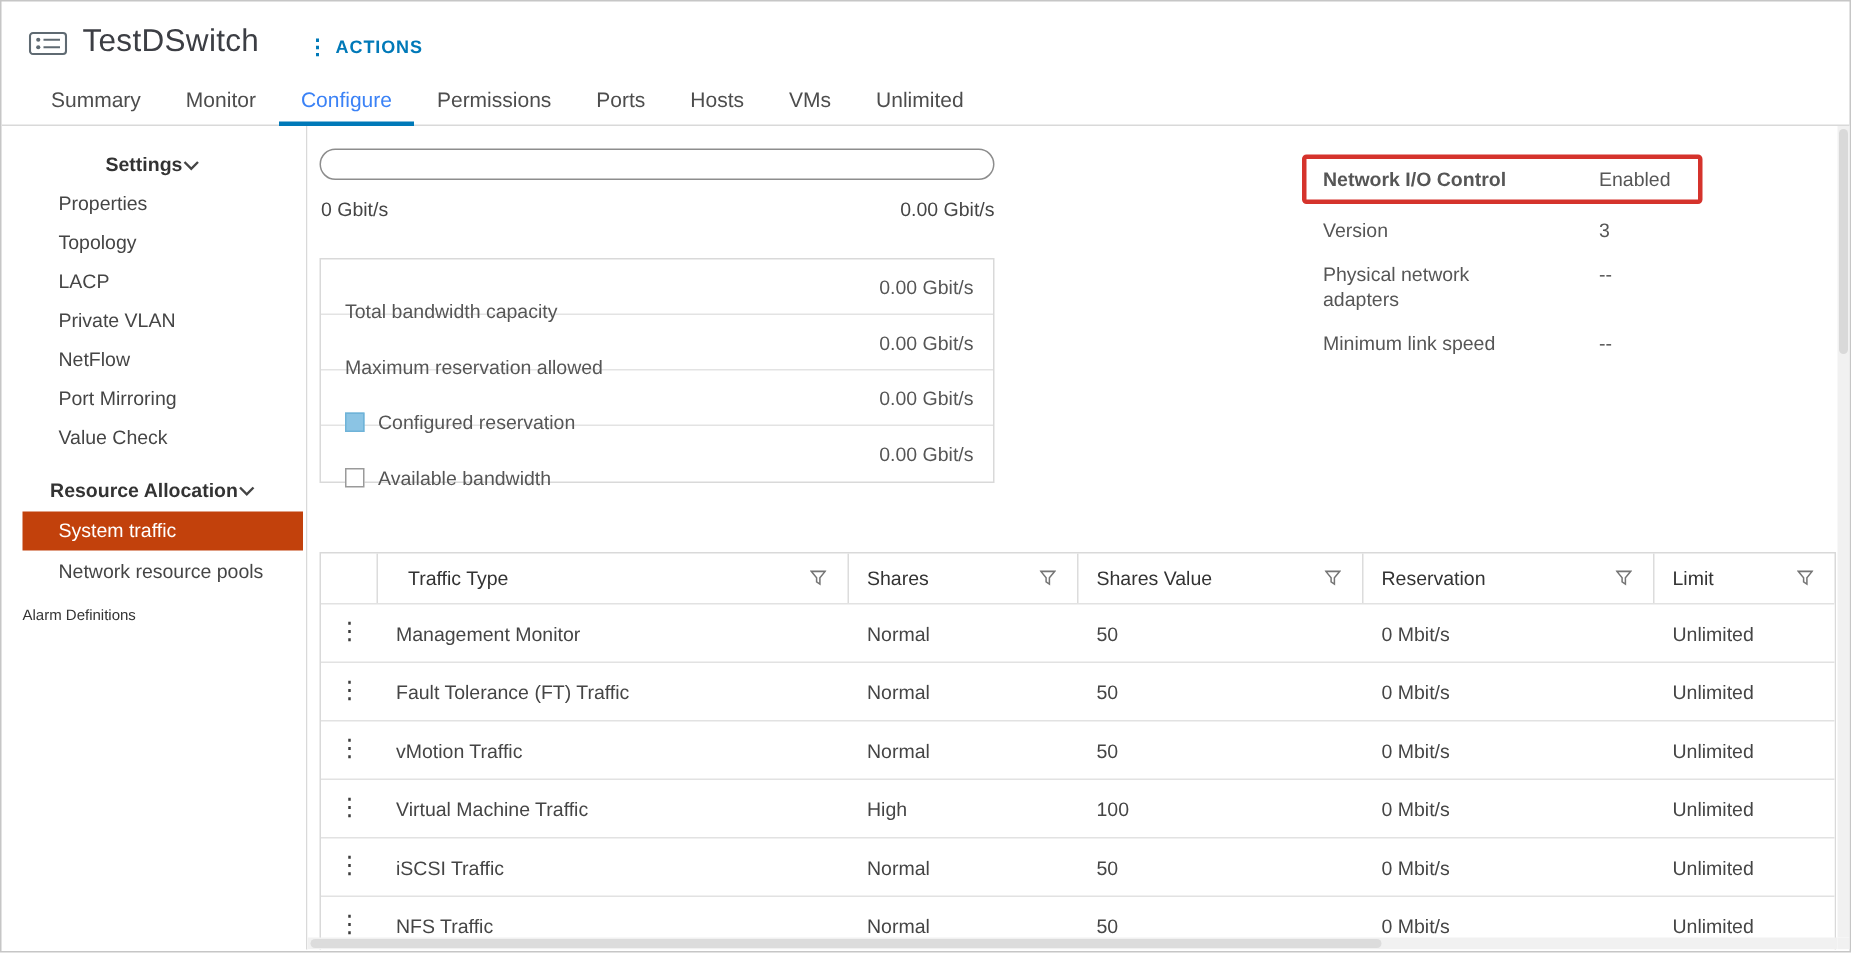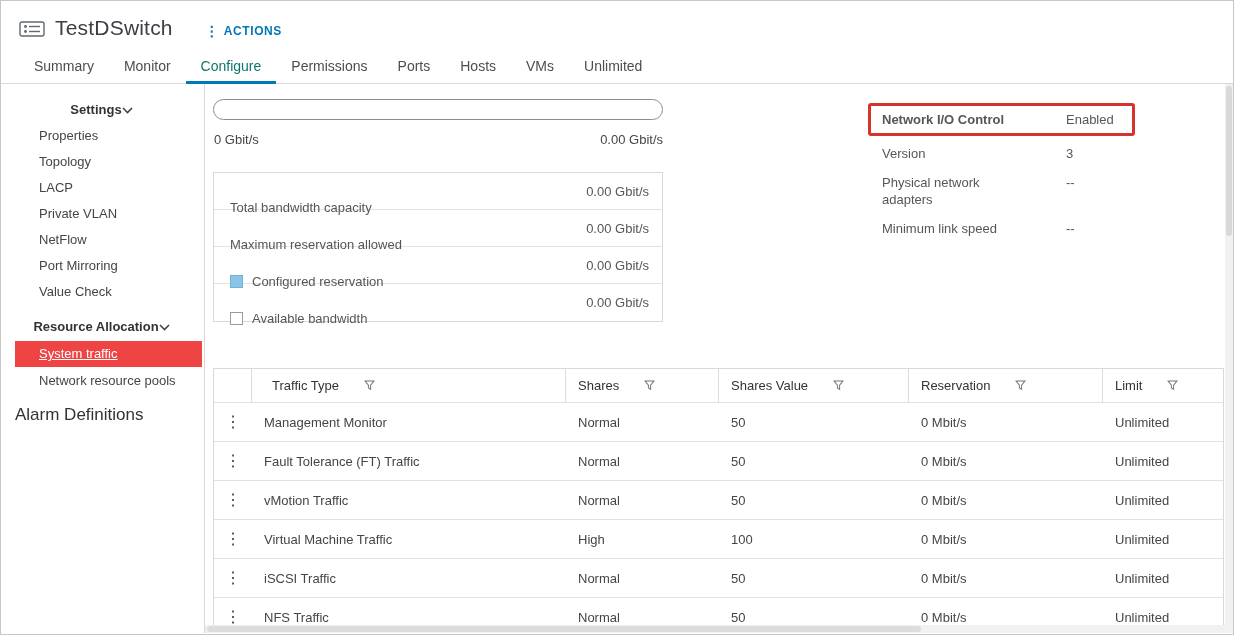--- a/index.html
+++ b/index.html
@@ -12,33 +12,33 @@
   .obj-icon { display:inline-flex; margin-right:10px; margin-top:2px; }
   .obj-title { font-size:21px; color:#3c3e44; letter-spacing:.2px; }
   .actions-btn { display:inline-flex; align-items:center; gap:5px; margin-left:32px; margin-top:6px;
     background:none; border:none; cursor:pointer; color:#0079B8; font-family:inherit; }
   .actions-dots { font-size:14px; font-weight:bold; line-height:1; }
   .actions-label { font-size:12px; font-weight:700; letter-spacing:.6px; }
 
   
   .tabs { height:29px; display:flex; align-items:flex-end; padding-left:18px; border-bottom:1px solid #d9d9d9; }
   .tab { padding:5px 15px 7px; font-size:14px; color:#4d4d4d; cursor:pointer; border-bottom:3px solid transparent; margin-bottom:-1px; }
-  .tab.active { color:#0f766e; border-bottom-color:#0079B8;margin-top:32px; }
+  .tab.active { color:#3b82f6; border-bottom-color:#0079B8;margin-top:32px; }
 
   
   .content { display:flex; height:549px; position:relative; }
   .sidebar { width:204px; border-right:1px solid #d9d9d9; padding-top:12px; flex:none; }
   .main { flex:1; position:relative; overflow:hidden; background:#fff; }
 
   
   .nav-section { display:flex; align-items:center; justify-content:center; padding:6px 16px 6px 14px;
     font-size:13px; font-weight:700; color:#333; cursor:pointer; }
   .nav-item { padding:6px 10px 6px 38px; font-size:13px; color:#454545; cursor:pointer; line-height:14px; }
-  .nav-item.selected { background:#ef4444; color:#fff; margin:1px 2px 1px 14px; padding:6px 10px 6px 24px;text-decoration:underline; }
-  .nav-top-item { padding:7px 10px 6px 14px; font-size:17px; color:#333; cursor:pointer; margin-top:4px; }
+  .nav-item.selected { background:#c2410c; color:#fff; margin:1px 2px 1px 14px; padding:6px 10px 6px 24px; }
+  .nav-top-item { padding:7px 10px 6px 14px; font-size:10px; color:#333; cursor:pointer; margin-top:4px; }
   .rsrc-section { margin-top:8px; }
 
   
   .gauge { position:absolute; left:8px; top:15px; width:450px; height:21px; border:1px solid #8d8d8d; border-radius:11px; background:#fff; }
   .gauge-labels { position:absolute; left:9px; top:48px; width:449px; display:flex; justify-content:space-between;
     font-size:13px; color:#454545; }
   .bw-table { position:absolute; left:8px; top:88px; width:450px; border:1px solid #d9d9d9; background:#fff; }
   .bw-row { height:37px; display:flex; align-items:center; padding:0 13px 0 16px; border-bottom:1px solid #e3e3e3; }
   .bw-row:last-child { border-bottom:none;gap:40px; }
   .bw-label { flex:1; font-size:13px; color:#565656; display:flex; align-items:center; gap:9px;margin-top:32px; }
@@ -52,21 +52,21 @@
   .info-row { display:flex; padding:6px 0 6px 14px; }
   .info-label { width:184px; padding-right:60px; flex:none; line-height:17px; }
   .info-value { flex:1; line-height:17px; }
   .highlight-box { display:flex; border:3px solid #D5332C; border-radius:3px; padding:5px 11px; width:267px; margin-bottom:3px; }
   .highlight-box .info-label { width:184px;font-weight:bold; }
 
   
   .tt { position:absolute; left:8px; top:284px; right:9px; border:1px solid #d9d9d9; background:#fff; }
   .tt-header, .tt-row { display:grid; grid-template-columns:38px 314px 153px 190px 194px 1fr; }
   .tt-header { height:33px; }
-  .th { display:flex; align-items:center; padding:0 14px 0 12px;
+  .th { display:flex; align-items:center; justify-content:space-between; padding:0 14px 0 12px;
     font-size:13px; color:#333; font-weight:400; border-right:1px solid #dcdcdc;gap:25px; }
   .th.first-data { padding-left:20px; }
   .th:last-child { border-right:none; }
   .th-kebab-col { border-right:1px solid #dcdcdc; }
   .tt-row { height:39px; border-top:1px solid #e2e2e2; background:#fff; }
   .td { display:flex; align-items:center; padding-left:12px; font-size:13px; color:#454545; }
   .td.kebab { justify-content:center; padding-left:0; }
   .kebab-btn { background:none; border:none; cursor:pointer; font-size:16px; color:#3c3c3c; line-height:1; padding:2px 6px; font-family:inherit; }
   .filter { display:inline-flex; cursor:pointer; }
 

